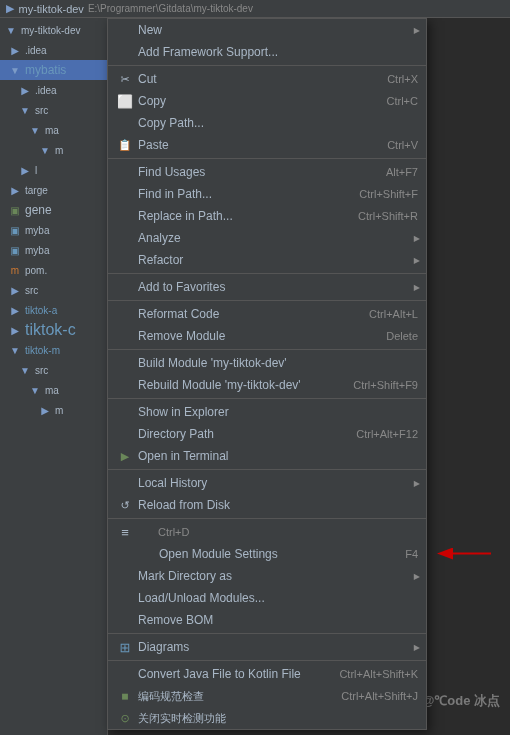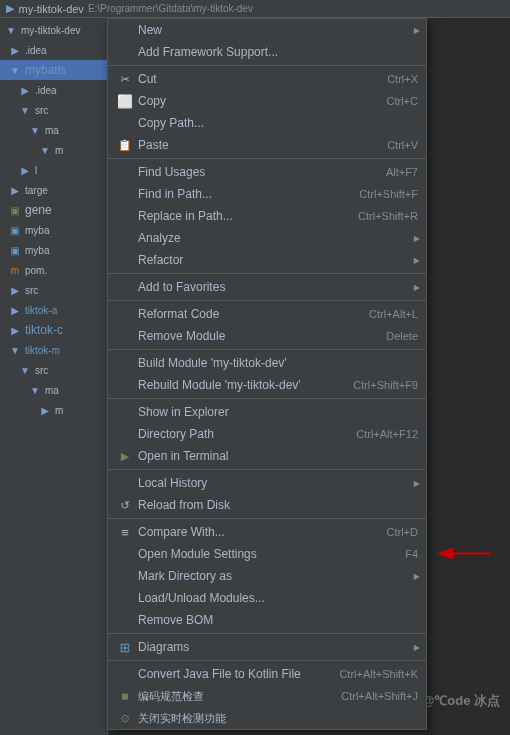--- a/index.html
+++ b/index.html
@@ -226,21 +226,21 @@
   <div class="tree-item indent1">
     <span class="tree-icon folder-icon">▶</span>
     <span style="font-size:10px;">src</span>
   </div>
   <div class="tree-item indent1">
     <span class="tree-icon module-icon">▶</span>
     <span style="font-size:10px; color:#6897bb;">tiktok-a</span>
   </div>
   <div class="tree-item indent1">
     <span class="tree-icon module-icon">▶</span>
-    <span style="font-size:12px; color:#6897bb;">tiktok-c</span>
+    <span style="font-size:16px; color:#6897bb;">tiktok-c</span>
   </div>
   <div class="tree-item indent1">
     <span class="tree-icon module-icon">▼</span>
     <span style="font-size:10px; color:#6897bb;">tiktok-m</span>
   </div>
   <div class="tree-item indent2">
     <span class="tree-icon folder-icon">▼</span>
     <span style="font-size:10px;">src</span>
   </div>
   <div class="tree-item indent3">
@@ -360,24 +360,23 @@
     <span class="menu-item-label">Local History</span>
   </div>
   <div class="menu-item">
     <span class="menu-item-icon">↺</span>
     <span class="menu-item-label">Reload from Disk</span>
   </div>
   <div class="menu-separator"></div>
 
   <div class="menu-item" style="position:relative;">
     <span class="menu-item-icon" style="font-size:13px;">≡</span>
-    <span class="menu-item-label">Compare With...</span>
     <span class="menu-item-shortcut">Ctrl+D</span>
   </div>
-  <div class="menu-item" style="position:relative;">
+  <div class="menu-item" style="position:relative;gap:21px;">
     <span class="menu-item-icon"></span>
     <span class="menu-item-label">Open Module Settings</span>
     <span class="menu-item-shortcut">F4</span>
 
     <svg class="arrow-annotation" style="position:absolute; right:-70px; top:50%; transform:translateY(-50%); width:65px; height:25px;" viewBox="0 0 65 25">
       <defs>
         <marker id="arrowhead" markerWidth="8" markerHeight="6" refX="6" refY="3" orient="auto">
           <polygon points="0 0, 8 3, 0 6" fill="#cc0000"></polygon>
         </marker>
       </defs>

